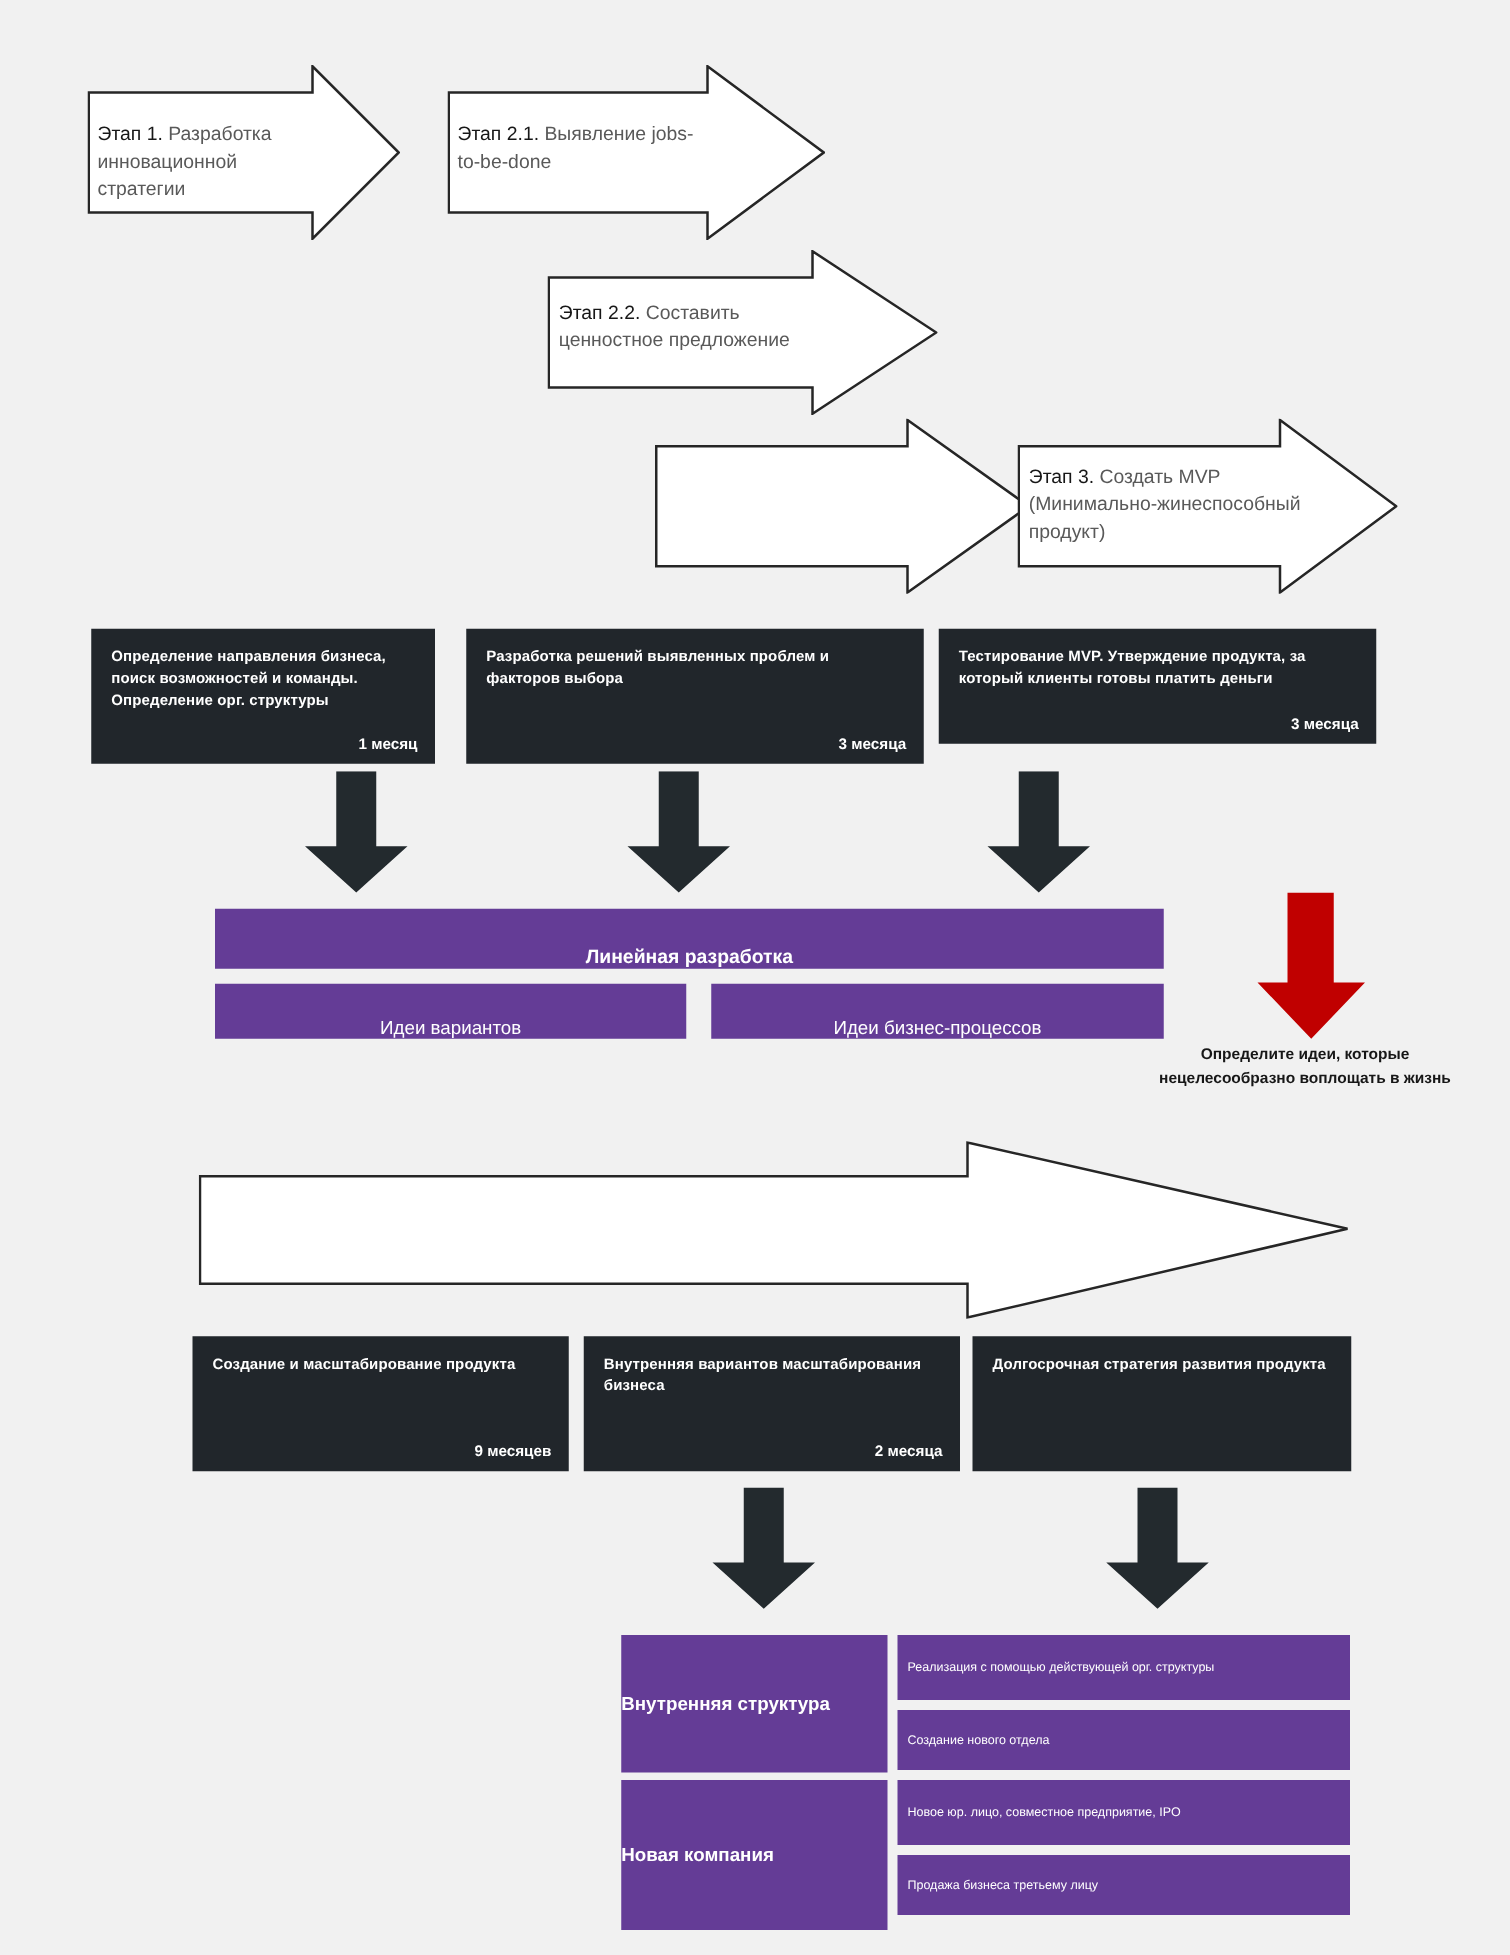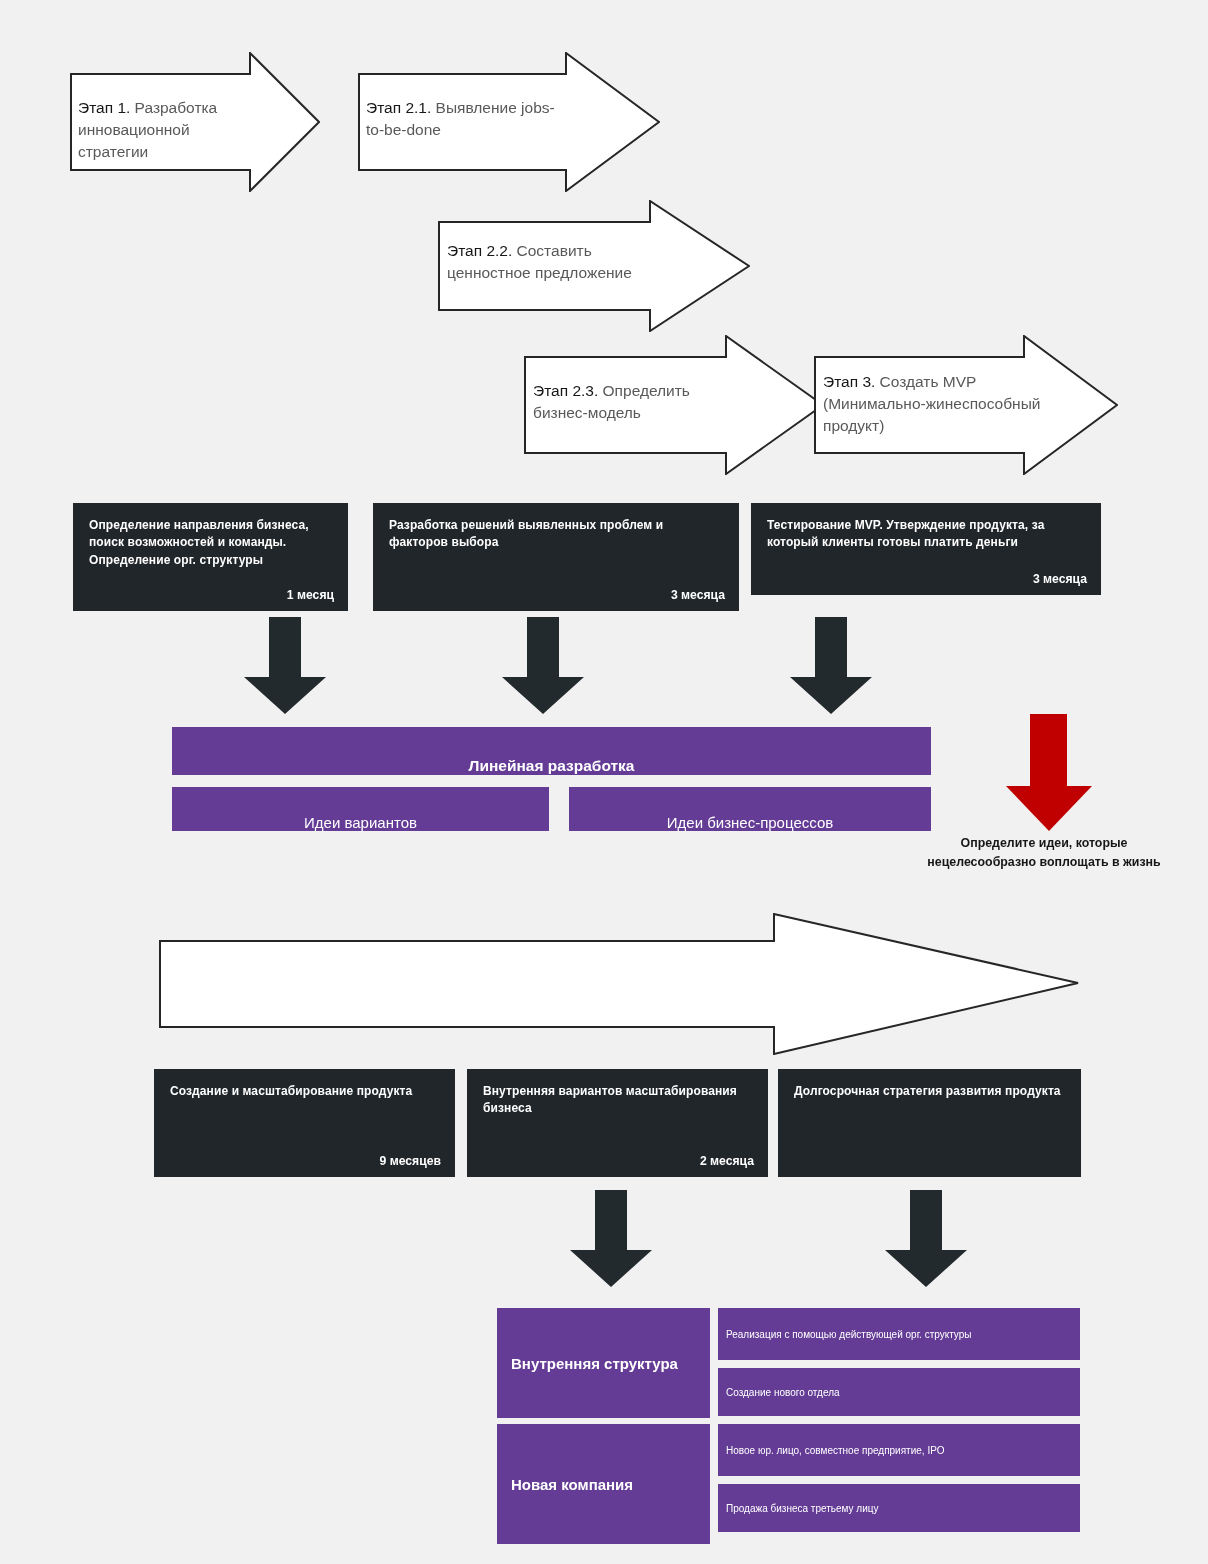--- a/index.html
+++ b/index.html
@@ -76,21 +76,20 @@
   
   .cat-cell{
     position:absolute;
     background:#643c96;
     color:#fff;
     font-weight:bold;
     font-size:15px;
     display:flex;
     align-items:center;
     box-sizing:border-box;
-    padding-left:14px;
   }
   .opt-cell{
     position:absolute;
     background:#643c96;
     color:#fff;
     font-size:10px;
     line-height:1.3;
     display:flex;
     align-items:center;
     box-sizing:border-box;
@@ -124,23 +123,20 @@
   </svg>
   <div class="arrow-label" style="left:9px;top:40px;width:200px;">
     <b>Этап 2.2.</b><span> Составить ценностное предложение</span>
   </div>
 </div>
 
 <div class="arrow-wrap" style="left:524px;top:335px;width:300px;height:140px;">
   <svg width="300" height="140" viewBox="0 0 300 140">
     <polygon points="1,22 202,22 202,1 299,70 202,139 202,118 1,118" fill="#ffffff" stroke="#262626" stroke-width="2"></polygon>
   </svg>
-  <div class="arrow-label" style="left:9px;top:45px;width:190px;">
-    <b>Этап 2.3.</b><span> Определить бизнес-модель</span>
-  </div>
 </div>
 
 <div class="arrow-wrap" style="left:814px;top:335px;width:304px;height:140px;">
   <svg width="304" height="140" viewBox="0 0 304 140">
     <polygon points="1,22 210,22 210,1 303,70 210,139 210,118 1,118" fill="#ffffff" stroke="#262626" stroke-width="2"></polygon>
   </svg>
   <div class="arrow-label" style="left:9px;top:36px;width:240px;">
     <b>Этап 3.</b><span> Создать MVP (Минимально-жинеспособный продукт)</span>
   </div>
 </div>

